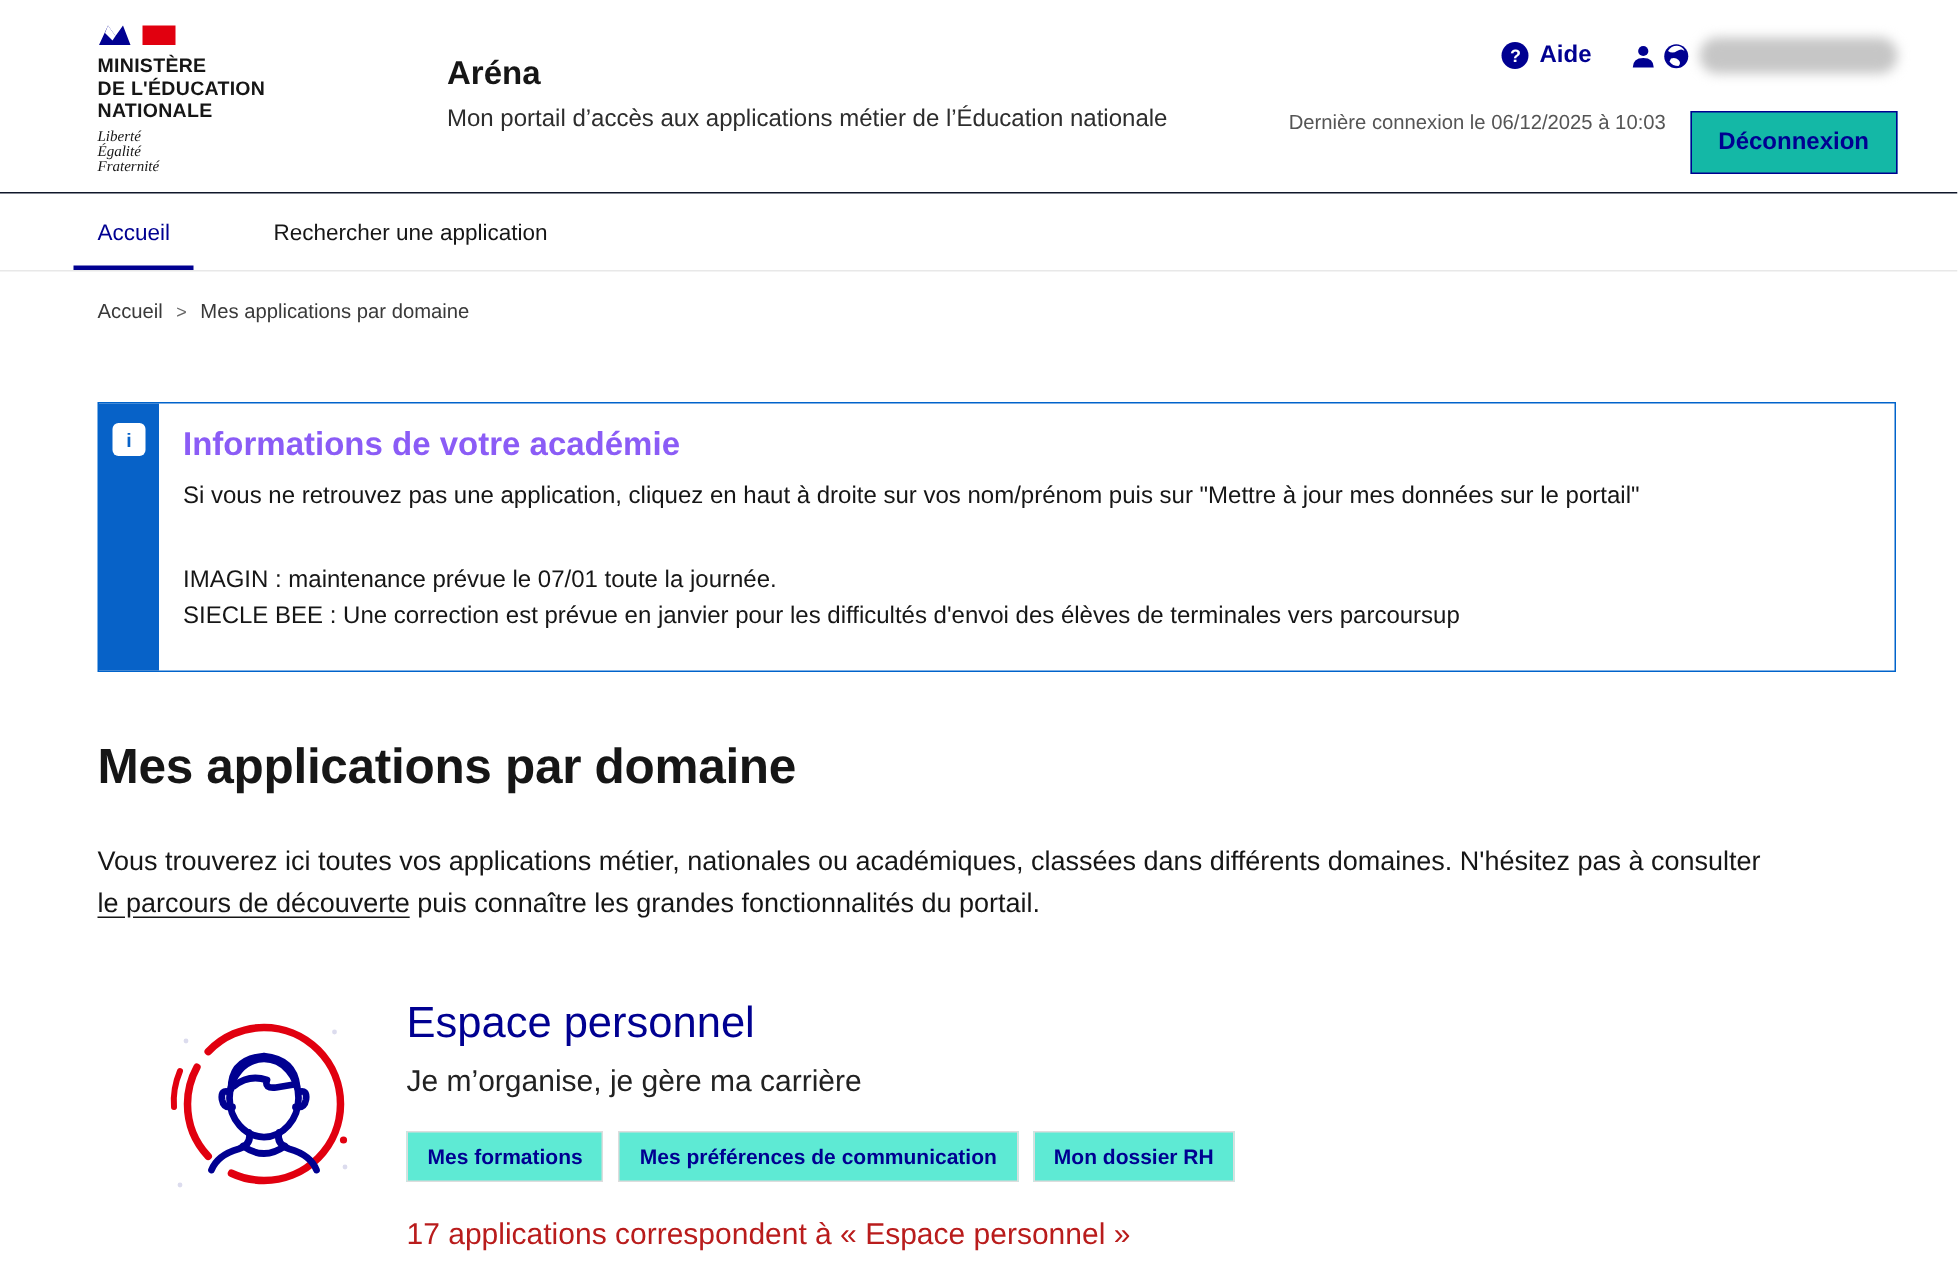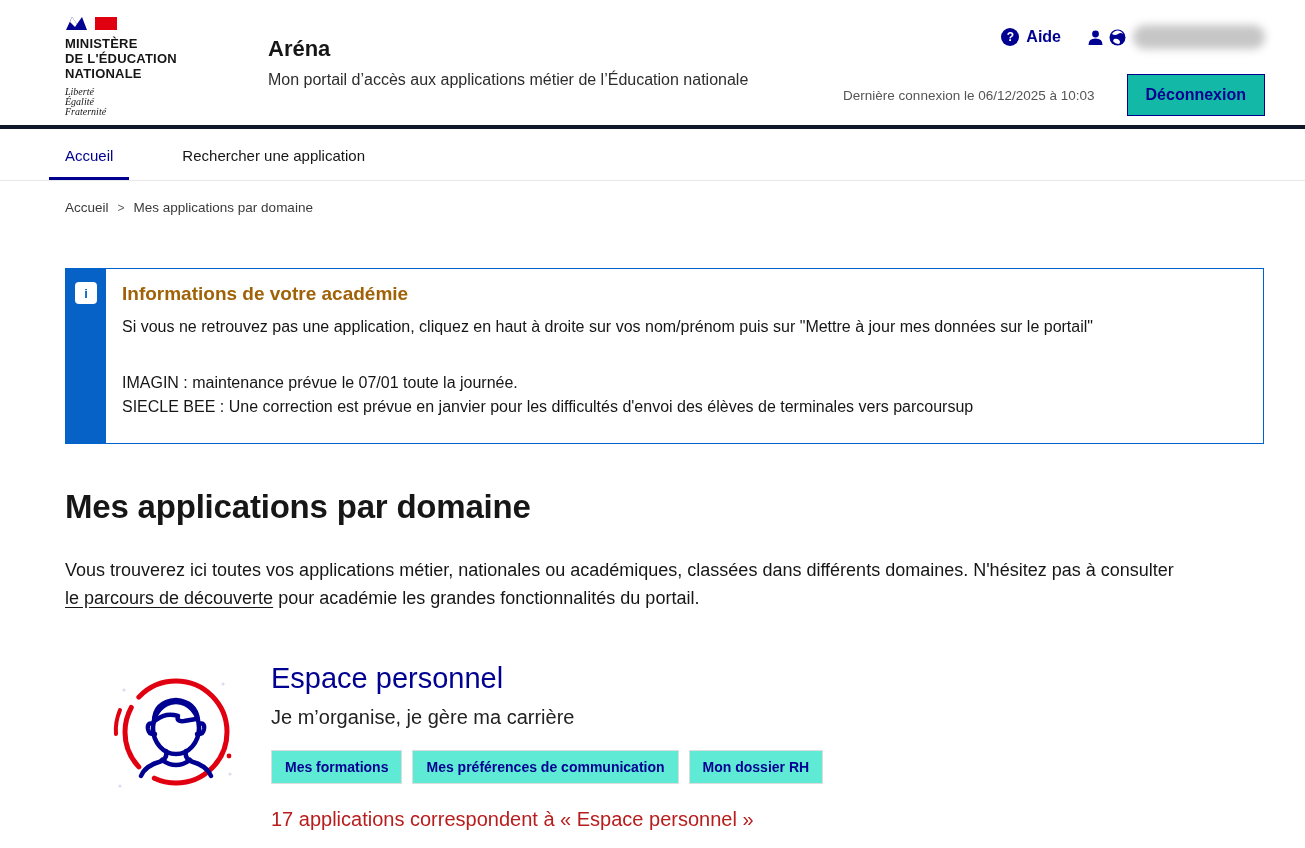--- a/index.html
+++ b/index.html
@@ -6,37 +6,37 @@
   html, body { margin: 0; padding: 0; background: #fff; }
   body {
     width: 1305px; height: 848px; overflow: hidden;
     font-family: "Liberation Sans", sans-serif;
     color: #161616;
   }
 
   
   .header {
     height: 129px;
-    border-bottom: 4px solid #0f172a;
+    border-bottom: 1px solid #0f172a;
     display: flex;
     align-items: flex-start;
     padding: 16px 40px 0 65px;
   }
   .logo-block { width: 125px; flex: none; cursor: pointer; }
   .logo-flag { display: block; margin-bottom: 4px; }
   .ministry-name {
     font-size: 13px; font-weight: 700; line-height: 15px;
     letter-spacing: 0.2px; color: #161616; text-transform: uppercase;
   }
   .motto {
     margin-top: 6px;
     font-family: "Liberation Serif", serif;
     font-style: italic; font-size: 10px; line-height: 10px; color: #161616;
   }
-  .title-block { margin-left: 78px; padding-top: 20px; }
+  .title-block { margin-left: 108px; padding-top: 20px; }
   .app-title { font-size: 22px; font-weight: 700; color: #161616; }
   .app-subtitle { margin-top: 9px; font-size: 16px; color: #2d2d2d; }
 
   .header-right { margin-left: auto; padding-top: 6px; }
   .hr-top {
     display: flex; align-items: center; justify-content: flex-end; gap: 26px;
     height: 30px;
   }
   .aide-link {
     display: flex; align-items: center; gap: 7px;
@@ -47,21 +47,21 @@
     width: 18px; height: 18px; border-radius: 50%;
     background: #000091; color: #fff; font-size: 12px; font-weight: 700;
     display: inline-flex; align-items: center; justify-content: center;
   }
   .user-group { display: flex; align-items: center; gap: 5px; }
   .redacted-name {
     width: 132px; height: 24px; margin-left: 2px;
     background: #c6c6c6; border-radius: 12px;
     filter: blur(4px); cursor: pointer;
   }
-  .hr-bottom { margin-top: 22px; display: flex; align-items: center; gap: 32px; margin-left: 32px; }
+  .hr-bottom { margin-top: 22px; display: flex; gap: 16px; margin-left: 32px; }
   .last-conn { font-size: 13.5px; color: #555; }
   .logout-btn {
     background: #14b8a6; border: 1.5px solid #000091; color: #000091;
     font-family: "Liberation Sans", sans-serif;
     font-size: 16px; font-weight: 700; padding: 11px 18px; cursor: pointer;
   }
 
   
   .nav { border-bottom: 1px solid #e8e8e8; }
   .nav-row { display: flex; gap: 37px; margin-left: 49px; }
@@ -93,21 +93,21 @@
     width: 40px; flex: none; background: #0762c8;
     display: flex; justify-content: center; align-items: flex-start;
     padding-top: 13px;
   }
   .i-badge {
     width: 22px; height: 22px; background: #fff; border-radius: 4px;
     color: #0762c8; font-weight: 700; font-size: 13px;
     display: inline-flex; align-items: center; justify-content: center;
   }
   .info-content { padding: 14px 20px 24px 16px; }
-  .info-title { margin: 0; font-size: 19px; font-weight: 700; color: #a16207; }
+  .info-title { margin: 0; font-size: 22px; font-weight: 700; color: #8b5cf6; }
   .info-content p { margin: 0; font-size: 16px; line-height: 24px; color: #161616; }
   .info-line1 { margin-top: 10px !important; }
   .info-line2 { margin-top: 32px !important; }
 
   
   .page-title {
     margin: 44px 0 0 65px;
     font-size: 33px; font-weight: 800; letter-spacing: -0.2px; color: #161616;
   }
   .intro {
@@ -212,21 +212,21 @@
     <p class="info-line3">SIECLE BEE : Une correction est prévue en janvier pour les difficultés d'envoi des élèves de terminales vers parcoursup</p>
   </div>
 </section>
 
 <h1 class="page-title">Mes applications par domaine</h1>
 
 <p class="intro">
   <span>Vous trouverez ici toutes vos applications métier, nationales ou académiques, classées dans différents domaines. N'hésitez pas à consulter</span>
   <br>
   <a class="intro-link">le parcours de découverte</a>
-  <span>pour académie les grandes fonctionnalités du portail.</span>
+  <span>puis connaître les grandes fonctionnalités du portail.</span>
 </p>
 
 <section class="domain">
   <div class="domain-icon">
     <svg width="128" height="132" viewBox="0 0 128 132">
       <circle cx="14" cy="24" r="1.6" fill="#dcdcee"></circle>
       <circle cx="113" cy="18" r="1.6" fill="#dcdcee"></circle>
       <circle cx="10" cy="120" r="1.6" fill="#dcdcee"></circle>
       <circle cx="120" cy="108" r="1.6" fill="#dcdcee"></circle>
 

